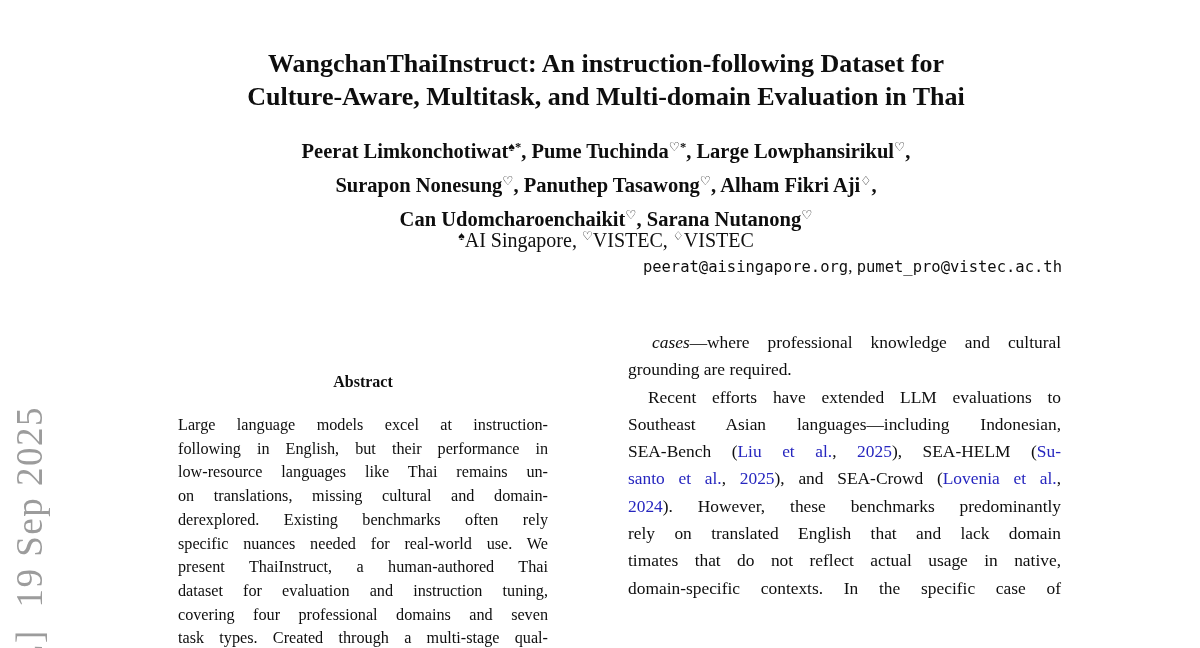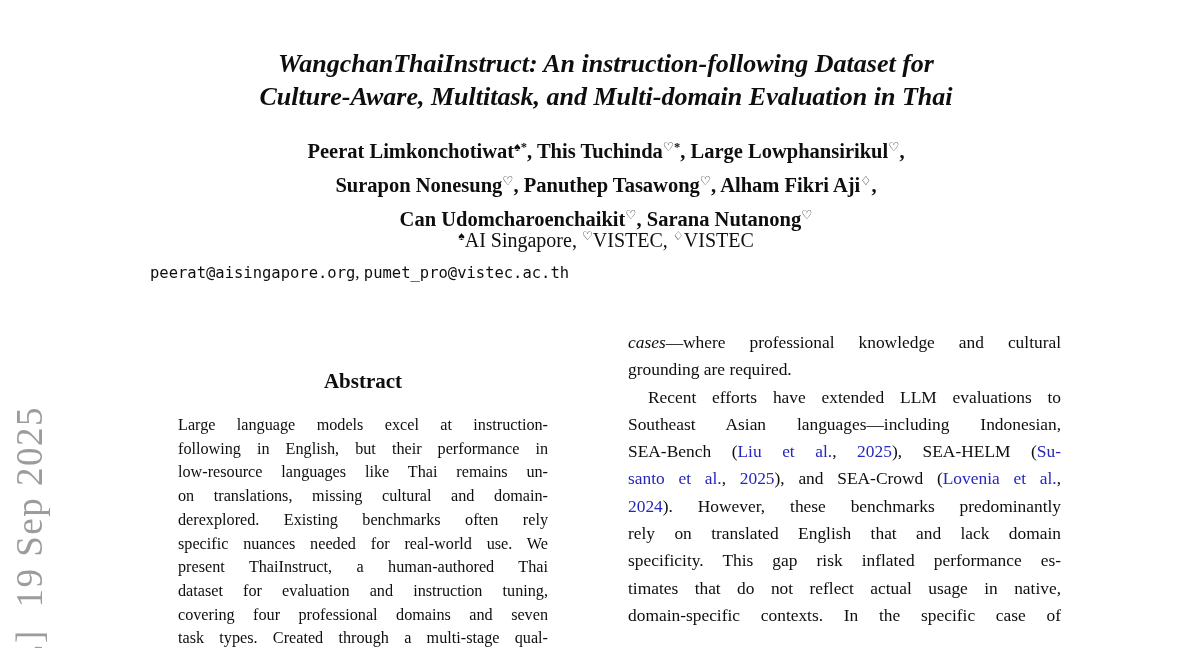--- a/index.html
+++ b/index.html
@@ -25,53 +25,52 @@
     white-space: pre;
     font-family: "Liberation Serif", "DejaVu Serif", serif;
   }
   .title {
     position: absolute;
     top: 47px; left: 150px; width: 912px;
     text-align: center;
     font-size: 26px;
     font-weight: bold;
     line-height: 33px;
-    font-style: italic;
   }
   .authors {
     position: absolute;
     top: 132px; left: 150px; width: 912px;
     text-align: center;
     font-size: 20.5px;
     font-weight: bold;
     line-height: 30px;
   }
   .affil {
     position: absolute;
     top: 222px; left: 150px; width: 912px;
     text-align: center;
     font-size: 20px;
     line-height: 28px;
   }
   .emails {
     position: absolute;
     top: 255px; left: 150px; width: 912px;
-    text-align: left;
+    text-align: right;
     font-size: 17px;
-    line-height: 36px;
+    line-height: 24px;
   }
   .seg-mono { font-family: "DejaVu Sans Mono", "Liberation Mono", monospace; font-size: 15.5px; }
   .seg-sup { font-size: 61%; vertical-align: 0.55em; }
-  .seg-i   { font-style: italic; }
+  .seg-i   { font-style: italic; margin-left: 24px; }
   .seg-c   { color: var(--cite-blue, #2626bf); }
   .abs-head {
     position: absolute;
     top: 368px; left: 178px; width: 370px;
     text-align: center;
-    font-size: 21px;
+    font-size: 16px;
     font-weight: bold;
     line-height: 27px;
   }
   .abs-body {
     position: absolute;
     top: 414px; left: 178px; width: 370px;
     font-size: 16.2px;
     line-height: 23.7px;
   }
   .rcol {
@@ -90,21 +89,21 @@
 <div class="page">
 
   <div class="watermark">L]  19 Sep 2025</div>
 
   <div class="title">
     <div>WangchanThaiInstruct: An instruction-following Dataset for</div>
     <div>Culture-Aware, Multitask, and Multi-domain Evaluation in Thai</div>
   </div>
 
   <div class="authors">
-    <div><span>Peerat Limkonchotiwat</span><span class="seg-sup">♠*</span><span>, This Tuchinda</span><span class="seg-sup">♡*</span><span>, Large Lowphansirikul</span><span class="seg-sup">♡</span><span>,</span></div>
+    <div><span>Peerat Limkonchotiwat</span><span class="seg-sup">♠*</span><span>, Pume Tuchinda</span><span class="seg-sup">♡*</span><span>, Large Lowphansirikul</span><span class="seg-sup">♡</span><span>,</span></div>
     <div><span>Surapon Nonesung</span><span class="seg-sup">♡</span><span>, Panuthep Tasawong</span><span class="seg-sup">♡</span><span>, Alham Fikri Aji</span><span class="seg-sup">♢</span><span>,</span></div>
     <div><span>Can Udomcharoenchaikit</span><span class="seg-sup">♡</span><span>, Sarana Nutanong</span><span class="seg-sup">♡</span></div>
   </div>
 
   <div class="affil"><span class="seg-sup">♠</span><span>AI Singapore, </span><span class="seg-sup">♡</span><span>VISTEC, </span><span class="seg-sup">♢</span><span>VISTEC</span></div>
 
   <div class="emails"><span class="seg-mono">peerat@aisingapore.org</span><span>, </span><span class="seg-mono">pumet_pro@vistec.ac.th</span></div>
 
   <div class="abs-head">Abstract</div>
 
@@ -123,18 +122,17 @@
 
   <div class="rcol">
     <div class="line j"><span class="seg-i">cases</span><span>—where professional knowledge and cultural</span></div>
     <div class="line"><span>grounding are required.</span></div>
     <div class="line j ind"><span>Recent efforts have extended LLM evaluations to</span></div>
     <div class="line j"><span>Southeast Asian languages—including Indonesian,</span></div>
     <div class="line j"><span>SEA-Bench (</span><span class="seg-c">Liu et al.</span><span>, </span><span class="seg-c">2025</span><span>), SEA-HELM (</span><span class="seg-c">Su-</span></div>
     <div class="line j"><span class="seg-c">santo et al.</span><span>, </span><span class="seg-c">2025</span><span>), and SEA-Crowd (</span><span class="seg-c">Lovenia et al.</span><span>,</span></div>
     <div class="line j"><span class="seg-c">2024</span><span>). However, these benchmarks predominantly</span></div>
     <div class="line j"><span>rely on translated English that and lack domain</span></div>
-    <div class="line j"><span>specificity. This gap risk inflated performance es-</span></div>
     <div class="line j"><span>timates that do not reflect actual usage in native,</span></div>
     <div class="line j"><span>domain-specific contexts. In the specific case of</span></div>
   </div>
 
 </div>
 
 </body></html>

